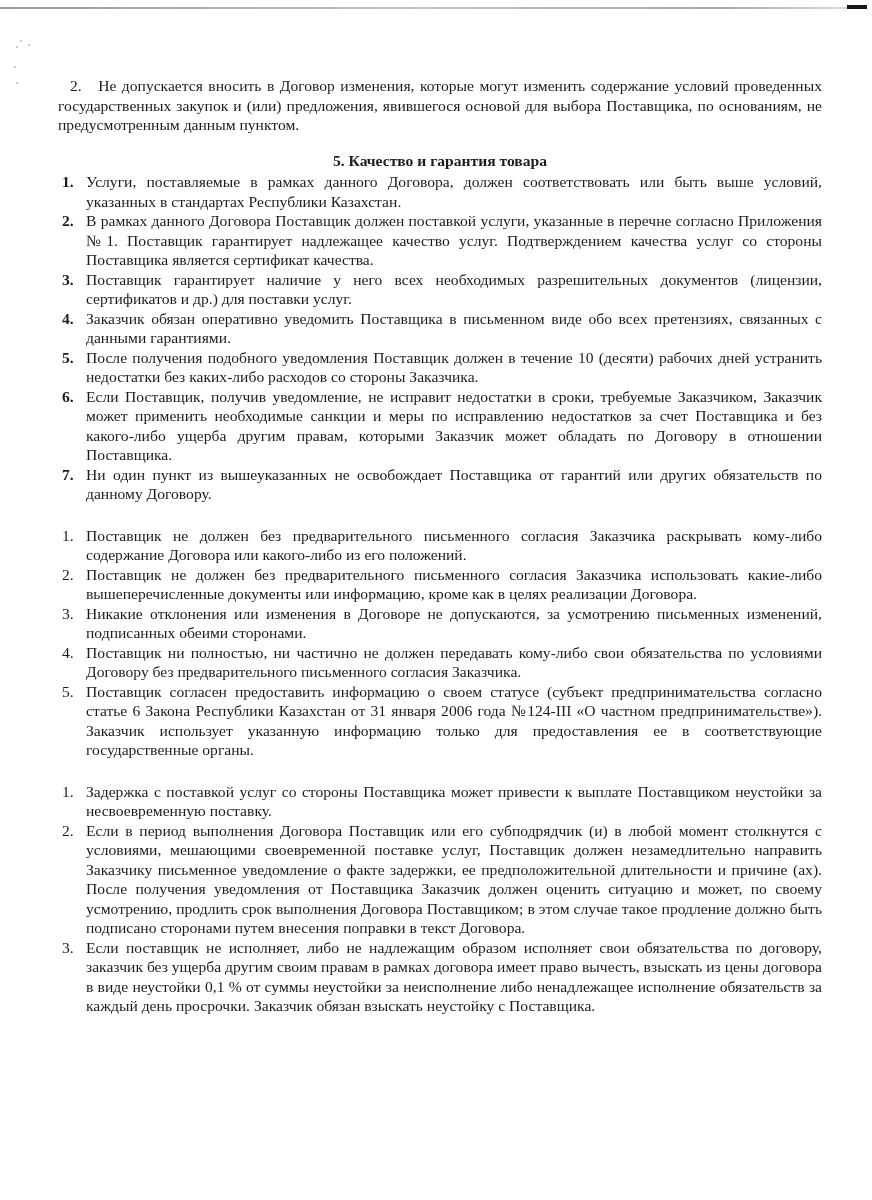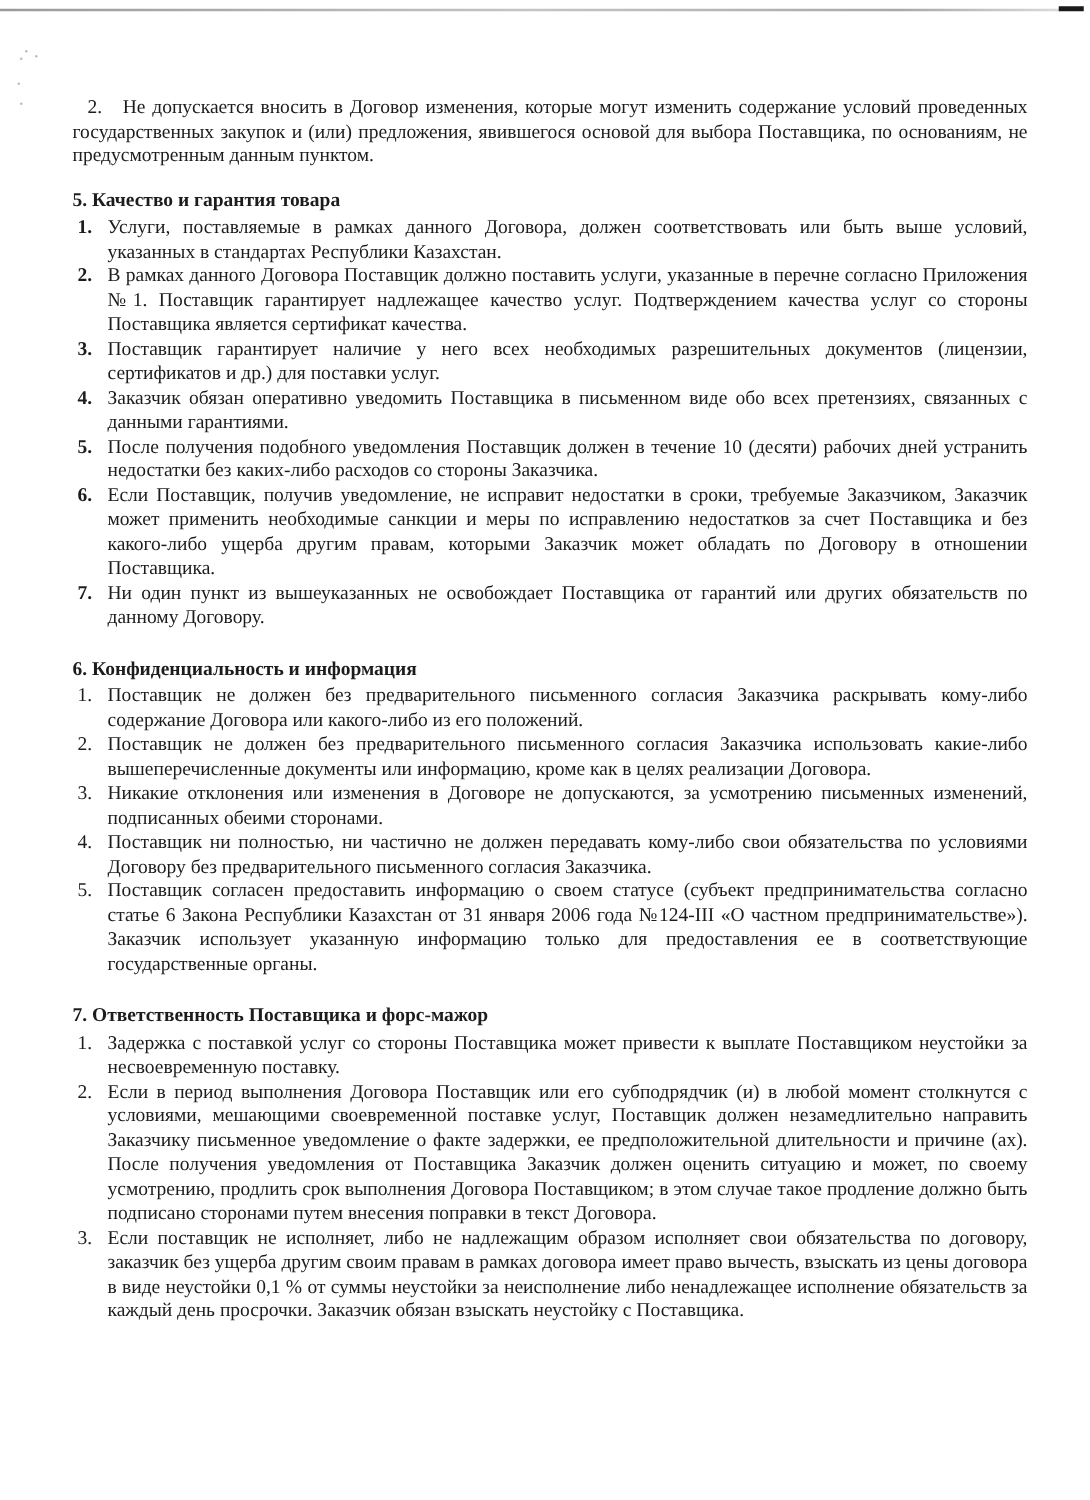--- a/index.html
+++ b/index.html
@@ -52,21 +52,21 @@
       width: 764px;
       font-size: 15.6px;
       line-height: 19.5px;
     }
     .para-intro {
       text-indent: 12px;
       text-align: justify;
       margin: 0 0 16px 0;
     }
     .section-title {
-      text-align: left;
+      text-align: center;
       font-weight: bold;
       margin: 14px 0 2px 0;
     }
     ol.clauses {
       list-style: none;
       margin: 0;
       padding: 0;
     }
     ol.clauses li {
       position: relative;
@@ -101,42 +101,40 @@
 </div>
 
 <div class="page">
 
   <p class="para-intro"><span>2.</span>&nbsp;&nbsp;&nbsp;<span>Не допускается вносить в Договор изменения, которые могут изменить содержание условий проведенных государственных закупок и (или) предложения, явившегося основой для выбора Поставщика, по основаниям, не предусмотренным данным пунктом.</span></p>
 
   <div id="sec5">
     <div class="section-title">5. Качество и гарантия товара</div>
     <ol class="clauses bold-nums s5">
       <li><span class="num">1.</span><span>Услуги, поставляемые в рамках данного Договора, должен соответствовать или быть выше условий, указанных в стандартах Республики Казахстан.</span></li>
-      <li><span class="num">2.</span><span>В рамках данного Договора Поставщик должно поставить услуги, указанные в перечне согласно </span><span class="b">Приложения №1</span><span>. Поставщик гарантирует надлежащее качество услуг. Подтверждением качества услуг со стороны Поставщика является сертификат качества.</span></li>
+      <li><span class="num">2.</span><span>В рамках данного Договора Поставщик должен поставкой услуги, указанные в перечне согласно </span><span class="b">Приложения №1</span><span>. Поставщик гарантирует надлежащее качество услуг. Подтверждением качества услуг со стороны Поставщика является сертификат качества.</span></li>
       <li><span class="num">3.</span><span>Поставщик гарантирует наличие у него всех необходимых разрешительных документов (лицензии, сертификатов и др.) для поставки услуг.</span></li>
       <li><span class="num">4.</span><span>Заказчик обязан оперативно уведомить Поставщика в письменном виде обо всех претензиях, связанных с данными гарантиями.</span></li>
       <li><span class="num">5.</span><span>После получения подобного уведомления Поставщик должен в течение 10 (десяти) рабочих дней устранить недостатки без каких-либо расходов со стороны Заказчика.</span></li>
       <li><span class="num">6.</span><span>Если Поставщик, получив уведомление, не исправит недостатки в сроки, требуемые Заказчиком, Заказчик может применить необходимые санкции и меры по исправлению недостатков за счет Поставщика и без какого-либо ущерба другим правам, которыми Заказчик может обладать по Договору в отношении Поставщика.</span></li>
       <li><span class="num">7.</span><span>Ни один пункт из вышеуказанных не освобождает Поставщика от гарантий или других обязательств по данному Договору.</span></li>
     </ol>
   </div>
 
   <div id="sec6">
-    <div class="section-title">6. Конфиденциальность и информация</div>
     <ol class="clauses">
       <li><span class="num">1.</span><span>Поставщик не должен без предварительного письменного согласия Заказчика раскрывать кому-либо содержание Договора или какого-либо из его положений.</span></li>
       <li><span class="num">2.</span><span>Поставщик не должен без предварительного письменного согласия Заказчика использовать какие-либо вышеперечисленные документы или информацию, кроме как в целях реализации Договора.</span></li>
       <li><span class="num">3.</span><span>Никакие отклонения или изменения в Договоре не допускаются, за усмотрению письменных изменений, подписанных обеими сторонами.</span></li>
       <li><span class="num">4.</span><span>Поставщик ни полностью, ни частично не должен передавать кому-либо свои обязательства по условиями Договору без предварительного письменного согласия Заказчика.</span></li>
       <li><span class="num">5.</span><span>Поставщик согласен предоставить информацию о своем статусе (субъект предпринимательства согласно статье 6 Закона Республики Казахстан от 31 января 2006 года №124-III «О частном предпринимательстве»). Заказчик использует указанную информацию только для предоставления ее в соответствующие государственные органы.</span></li>
     </ol>
   </div>
 
   <div id="sec7">
-    <div class="section-title">7. Ответственность Поставщика и форс-мажор</div>
     <ol class="clauses">
       <li><span class="num">1.</span><span>Задержка с поставкой услуг со стороны Поставщика может привести к выплате Поставщиком неустойки за несвоевременную поставку.</span></li>
       <li><span class="num">2.</span><span>Если в период выполнения Договора Поставщик или его субподрядчик (и) в любой момент столкнутся с условиями, мешающими своевременной поставке услуг, Поставщик должен незамедлительно направить Заказчику письменное уведомление о факте задержки, ее предположительной длительности и причине (ах). После получения уведомления от Поставщика Заказчик должен оценить ситуацию и может, по своему усмотрению, продлить срок выполнения Договора Поставщиком; в этом случае такое продление должно быть подписано сторонами путем внесения поправки в текст Договора.</span></li>
       <li><span class="num">3.</span><span>Если поставщик не исполняет, либо не надлежащим образом исполняет свои обязательства по договору, заказчик без ущерба другим своим правам в рамках договора имеет право вычесть, взыскать из цены договора в виде неустойки 0,1 % от суммы неустойки за неисполнение либо ненадлежащее исполнение обязательств за каждый день просрочки. Заказчик обязан взыскать неустойку с Поставщика.</span></li>
     </ol>
   </div>
 
 </div>
 
 </body></html>

